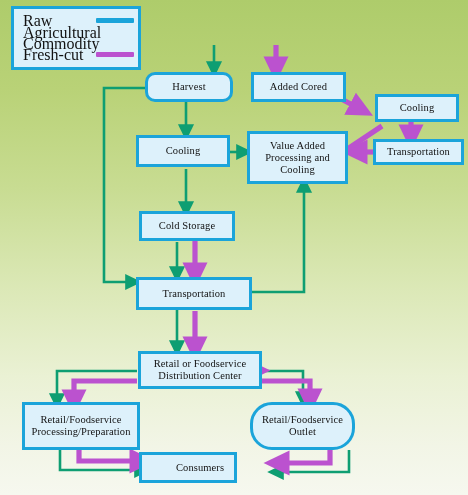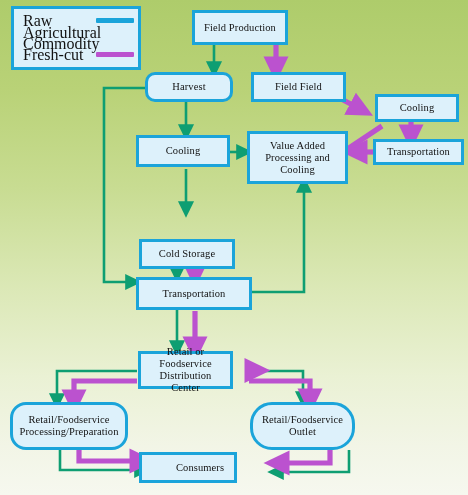--- a/index.html
+++ b/index.html
@@ -82,61 +82,58 @@
     </g>
   </svg>
 
   <div id="legend">
     <div class="lg-row" style="top:6px;width:90px;">Raw Agricultural Commodity</div>
     <div class="lg-sw" style="left:82px;top:9px;width:38px;background:#1ba4da;"></div>
     <div class="lg-row" style="top:40px;width:70px;">Fresh-cut</div>
     <div class="lg-sw" style="left:82px;top:43px;width:38px;background:#bb52cf;"></div>
   </div>
 
-  <div class="node" style="left:192px;top:10px;width:96px;height:35px;">
-    <span>Field Production</span>
-  </div>
 
   <div class="node" style="left:145px;top:72px;width:88px;height:30px;border-radius:10px;">
     <span>Harvest</span>
   </div>
 
   <div class="node" style="left:251px;top:72px;width:95px;height:30px;">
-    <span>Field Field</span>
+    <span>Added Cored</span>
   </div>
 
   <div class="node" style="left:375px;top:94px;width:84px;height:28px;">
     <span>Cooling</span>
   </div>
 
   <div class="node" style="left:373px;top:139px;width:91px;height:26px;">
     <span>Transportation</span>
   </div>
 
   <div class="node" style="left:136px;top:135px;width:94px;height:32px;">
     <span>Cooling</span>
   </div>
 
   <div class="node" style="left:247px;top:131px;width:101px;height:53px;padding:0 4px;">
     <span>Value Added Processing and Cooling</span>
   </div>
 
-  <div class="node" style="left:139px;top:211px;width:96px;height:30px;margin-top:28px;">
+  <div class="node" style="left:139px;top:211px;width:96px;height:30px;">
     <span>Cold Storage</span>
   </div>
 
   <div class="node" style="left:136px;top:277px;width:116px;height:33px;">
     <span>Transportation</span>
   </div>
 
-  <div class="node" style="left:138px;top:351px;width:95px;height:38px;padding:0 4px;">
+  <div class="node" style="left:138px;top:351px;width:124px;height:38px;padding:0 4px;">
     <span>Retail or Foodservice Distribution Center</span>
   </div>
 
-  <div class="node" style="left:10px;top:402px;width:118px;height:48px;padding:0 3px;border-radius:16px;">
+  <div class="node" style="left:22px;top:402px;width:118px;height:48px;padding:0 3px;">
     <span>Retail/Foodservice Processing/Preparation</span>
   </div>
 
   <div class="node" style="left:250px;top:402px;width:105px;height:48px;padding:0 3px;border-radius:22px;">
     <span>Retail/Foodservice Outlet</span>
   </div>
 
   <div class="node" style="left:139px;top:452px;width:98px;height:31px;padding-left:24px;">
     <span>Consumers</span>
   </div>

